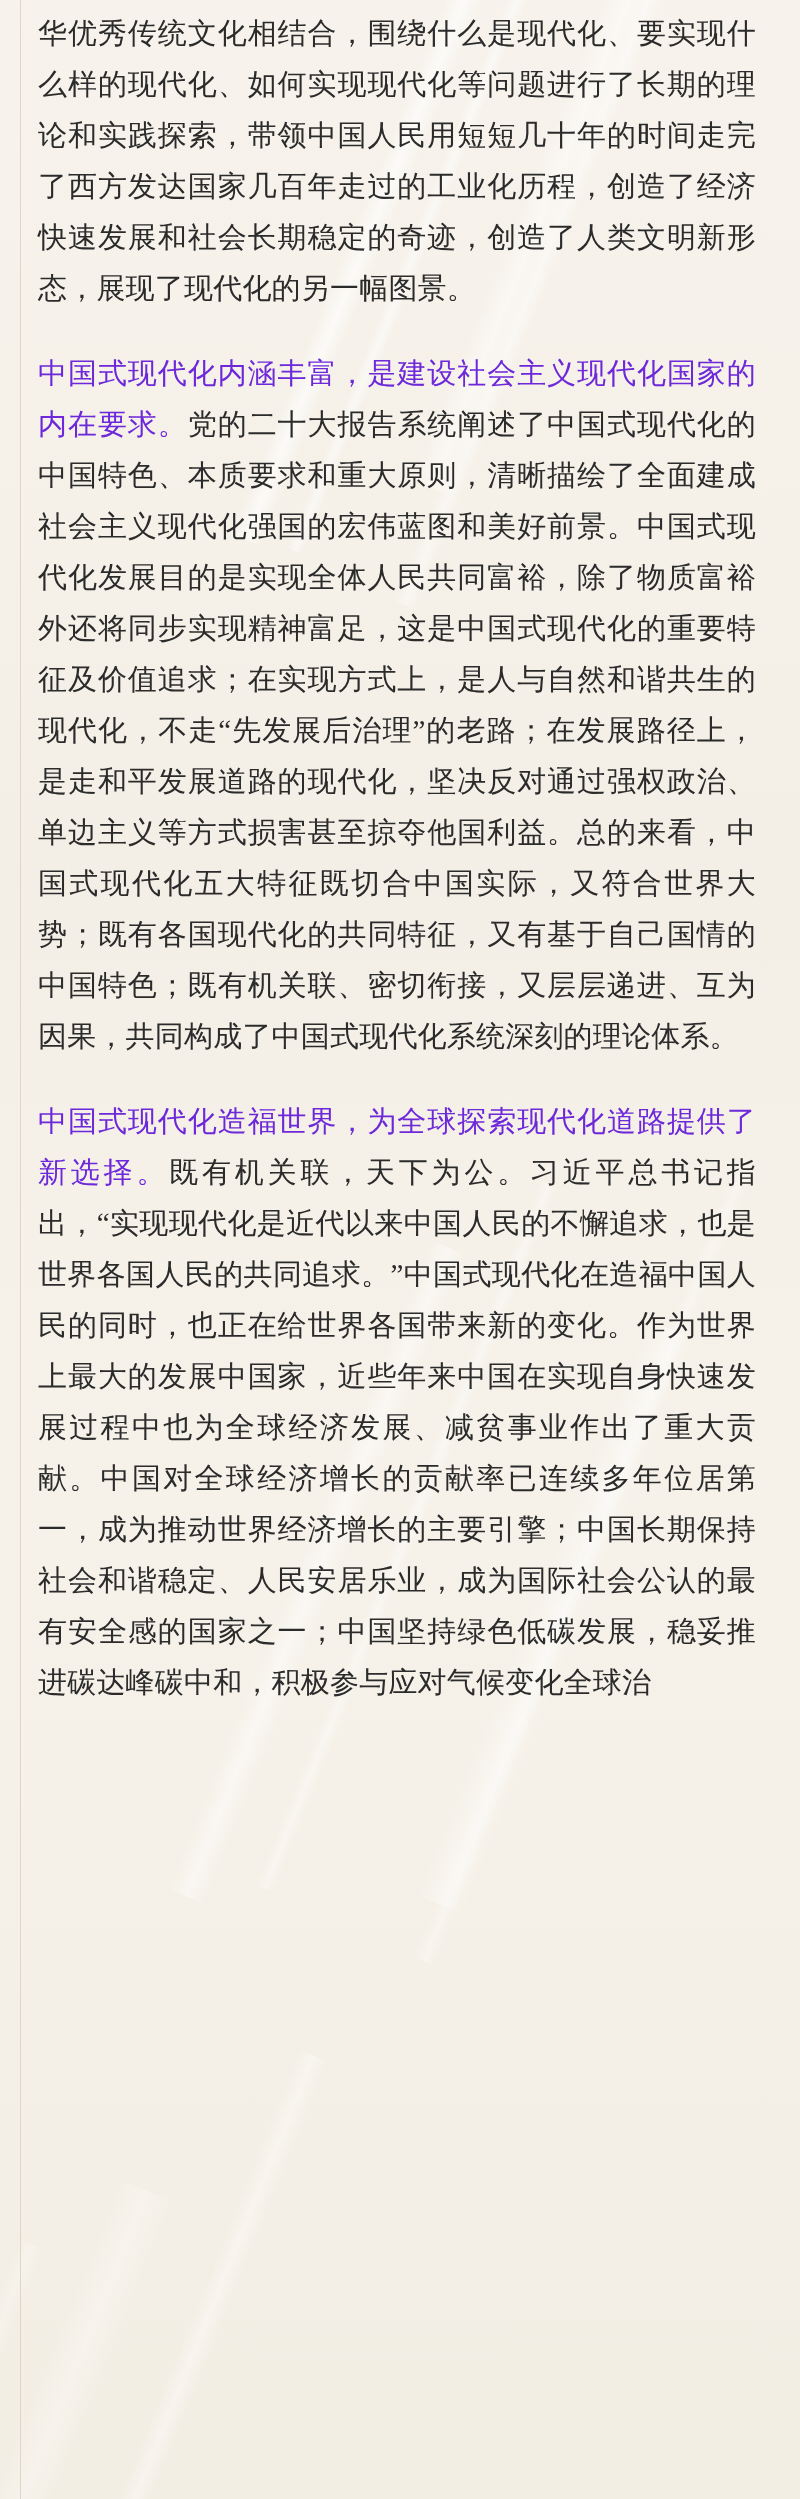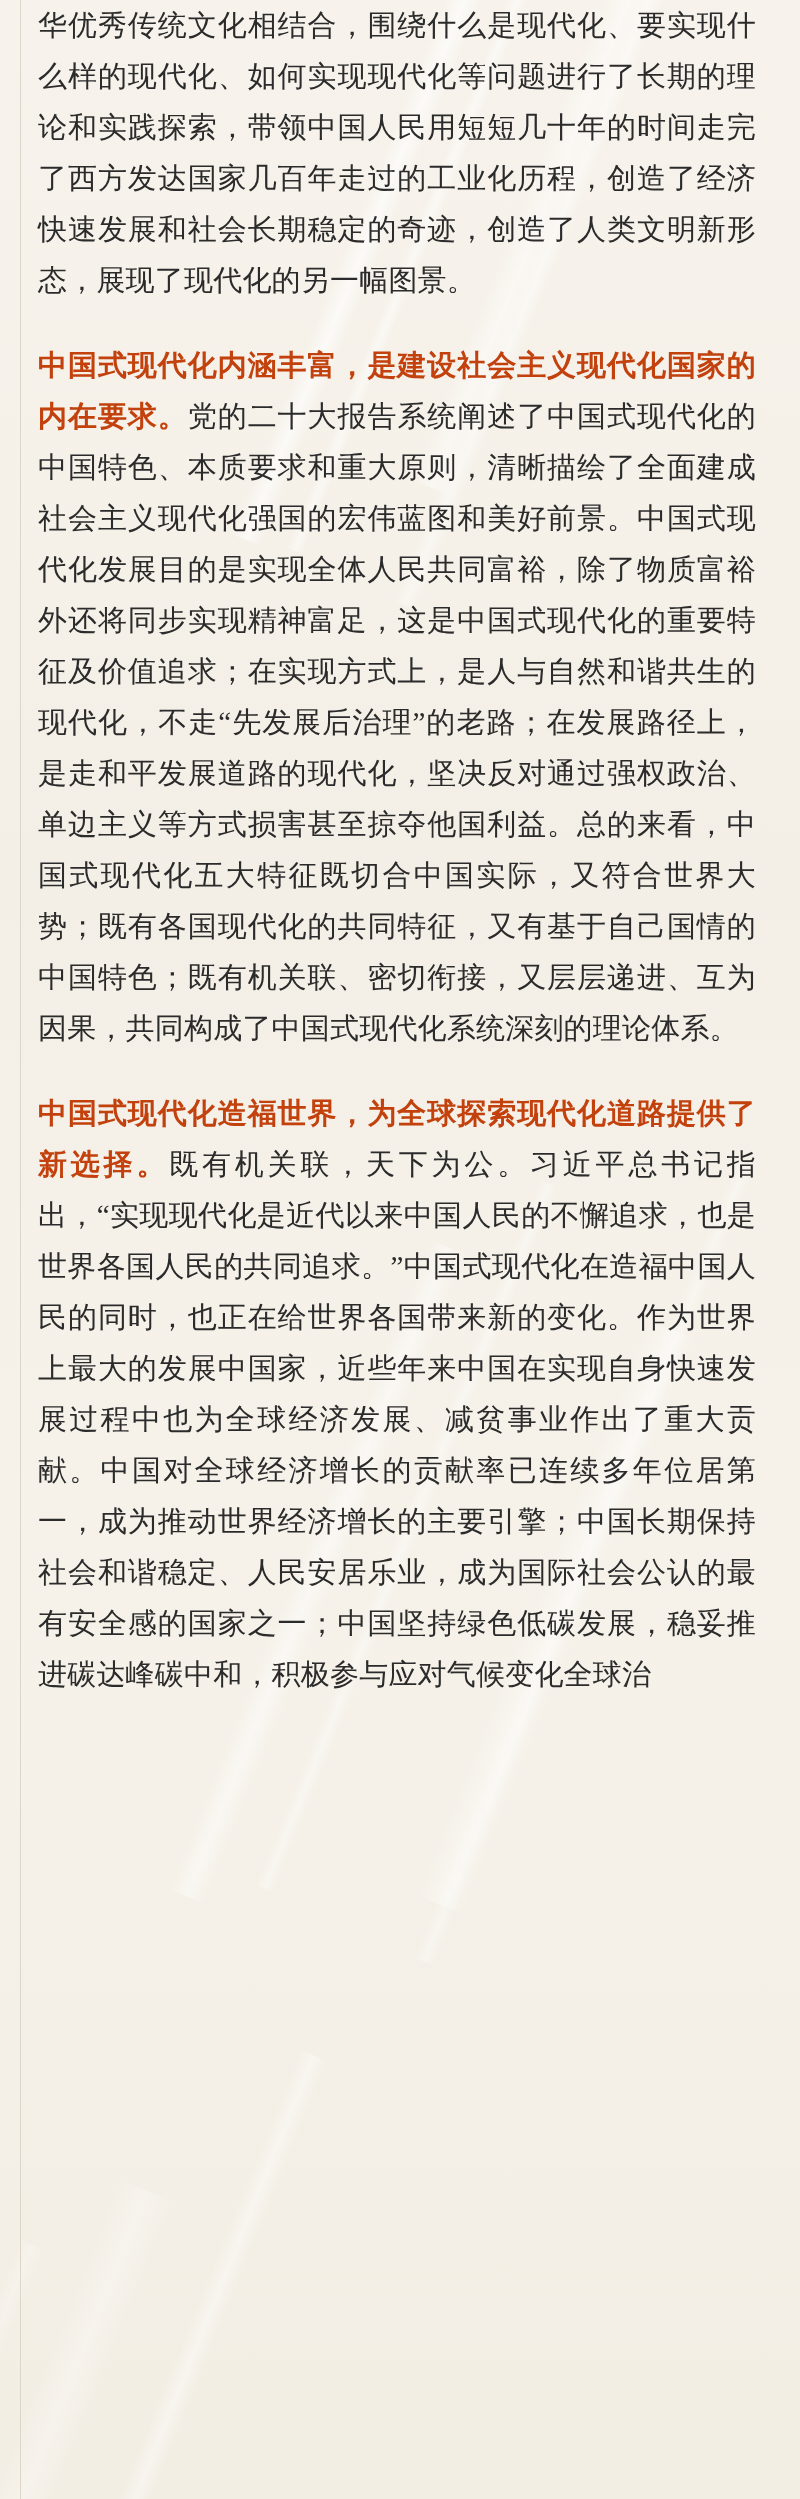--- a/index.html
+++ b/index.html
@@ -51,38 +51,38 @@
     bottom: 0;
     width: 1px;
     background: #ded6c8;
   }
 
   .content {
     position: absolute;
     left: 20px;
     top: 0;
     width: 760px;
-    padding: 0 24px 0 18px;
+    padding: 8px 24px 0 18px;
     box-sizing: border-box;
   }
 
   p.para {
     margin: 0 0 34px 0;
     font-size: 29px;
     line-height: 51px;
     color: #2b2b2b;
     text-align: justify;
     text-justify: inter-ideograph;
     letter-spacing: 0.2px;
     font-family: "Liberation Serif", "DejaVu Serif", serif;
   }
   p.para:first-child { margin-top: 0; }
   .lead {
-    font-weight: bold;
-    color: #c2410c;
+    font-weight: normal;
+    color: #6d28d9;
   }
   .clip-top {
     
     margin-top: 0;
   }
   .clip-bottom {
     margin-bottom: 0;
   }
 </style>
 </head>

